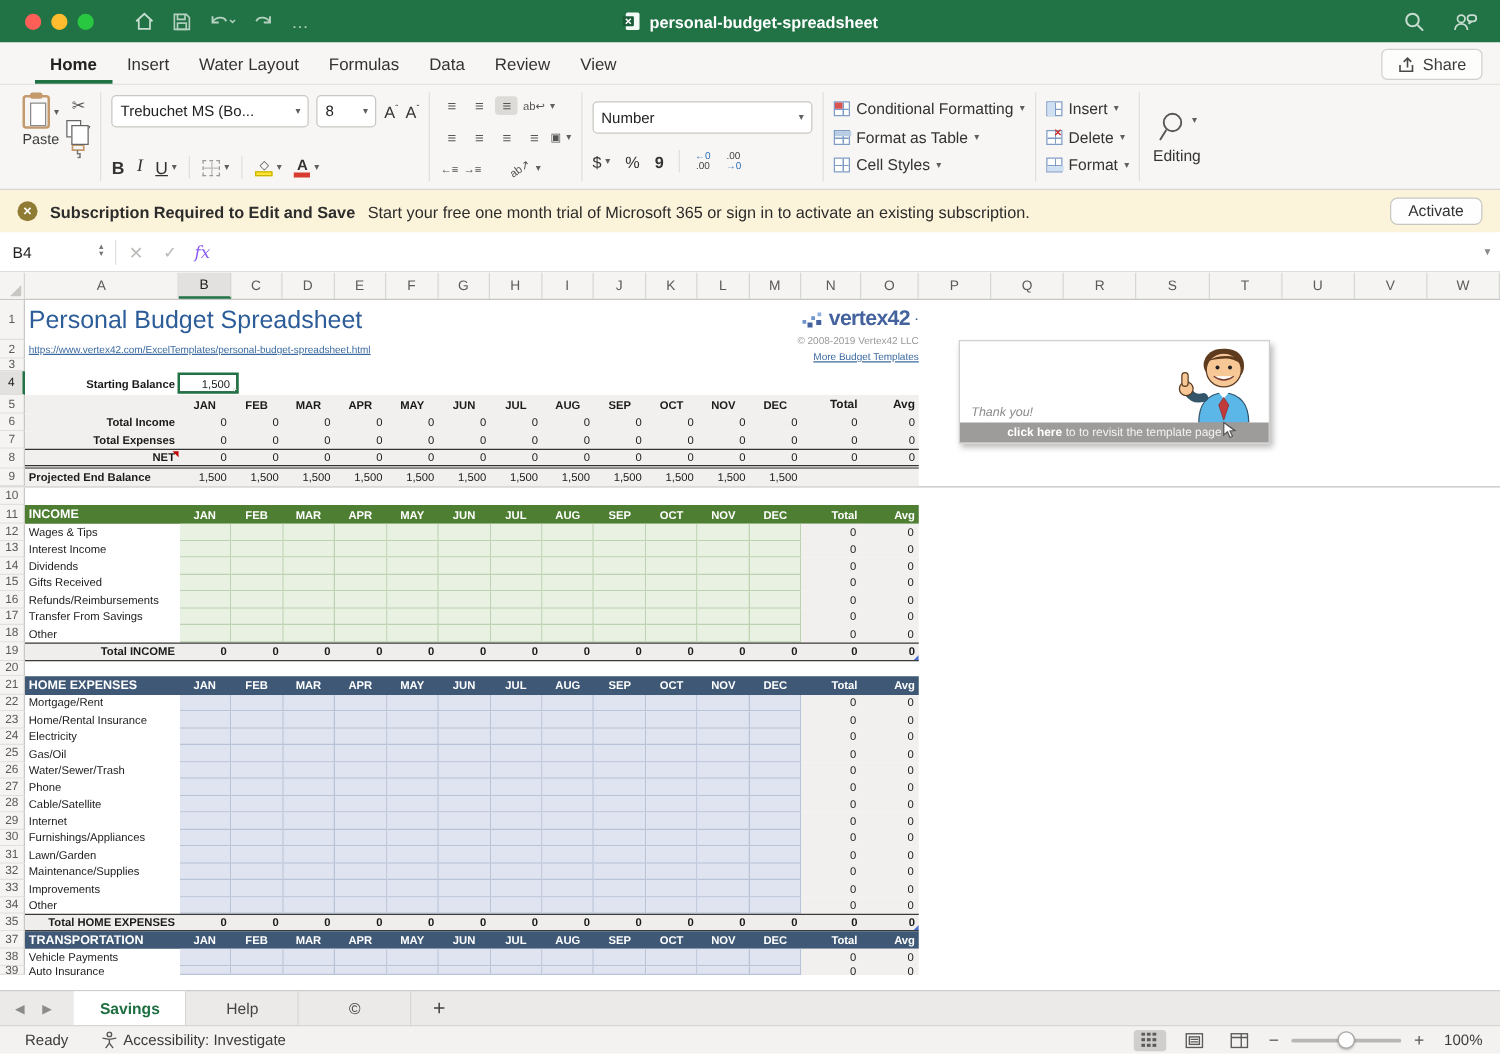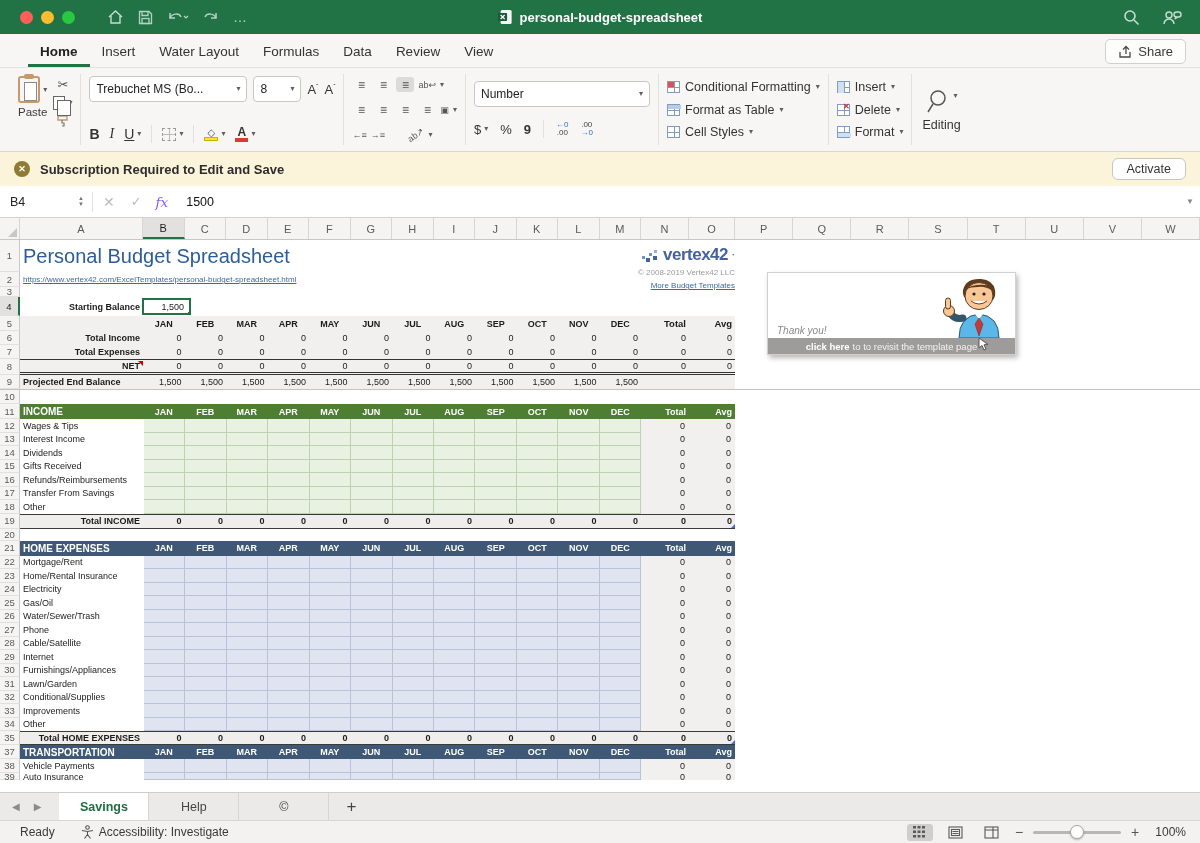--- a/index.html
+++ b/index.html
@@ -412,34 +412,34 @@
         </span>
         <span class="chv" style="margin-top:4px;">▾</span>
       </span>
       <span class="edit-lab">Editing</span>
     </div>
   </div>
 
   <div class="banner">
     <span class="ban-ic">✕</span>
     <span class="ban-title">Subscription Required to Edit and Save</span>
+    <span>Start your free one month trial of Microsoft 365 or sign in to activate an existing subscription.</span>
     <button class="activate">Activate</button>
   </div>
 
   <div class="fbar">
     <span class="namebox">B4</span>
     <span class="stepper">
         <span>▲</span>
         <span>▼</span>
       </span>
     <span class="fb-sep"></span>
     <span class="fb-x">✕</span>
     <span class="fb-ck">✓</span>
     <span class="fb-fx">fx</span>
-    <span class="fb-val">1500</span>
     <span class="fb-dd">▼</span>
   </div>
 
   <div class="sheet">
     <div class="colhdr" id="colhdr">
         <div class="ch corner" style="width: 20px;"></div>
         <div class="ch" style="width: 123px;">A</div>
         <div class="ch sel" style="width: 41.5px;">B</div>
         <div class="ch" style="width: 41.5px;">C</div>
         <div class="ch" style="width: 41.5px;">D</div>
@@ -1042,21 +1042,21 @@
                 <div class="mcell b-cell" style="width: 41.5px;"></div>
                 <div class="mcell b-cell" style="width: 41.5px;"></div>
               </div>
               <div class="tcell" style="width: 48px;">0</div>
               <div class="tcell" style="width: 46px;">0</div>
             </div>
           </div>
           <div class="grow" style="height: 13.5px;">
             <div class="rnum">32</div>
             <div class="rcontent">
-              <div class="cell ljust" style="width: 123px; flex: 0 0 auto;">Conditional/Supplies</div>
+              <div class="cell ljust" style="width: 123px; flex: 0 0 auto;">Maintenance/Supplies</div>
               <div class="cells-wrap" style="width: 498px;">
                 <div class="mcell b-cell" style="width: 41.5px;"></div>
                 <div class="mcell b-cell" style="width: 41.5px;"></div>
                 <div class="mcell b-cell" style="width: 41.5px;"></div>
                 <div class="mcell b-cell" style="width: 41.5px;"></div>
                 <div class="mcell b-cell" style="width: 41.5px;"></div>
                 <div class="mcell b-cell" style="width: 41.5px;"></div>
                 <div class="mcell b-cell" style="width: 41.5px;"></div>
                 <div class="mcell b-cell" style="width: 41.5px;"></div>
                 <div class="mcell b-cell" style="width: 41.5px;"></div>

